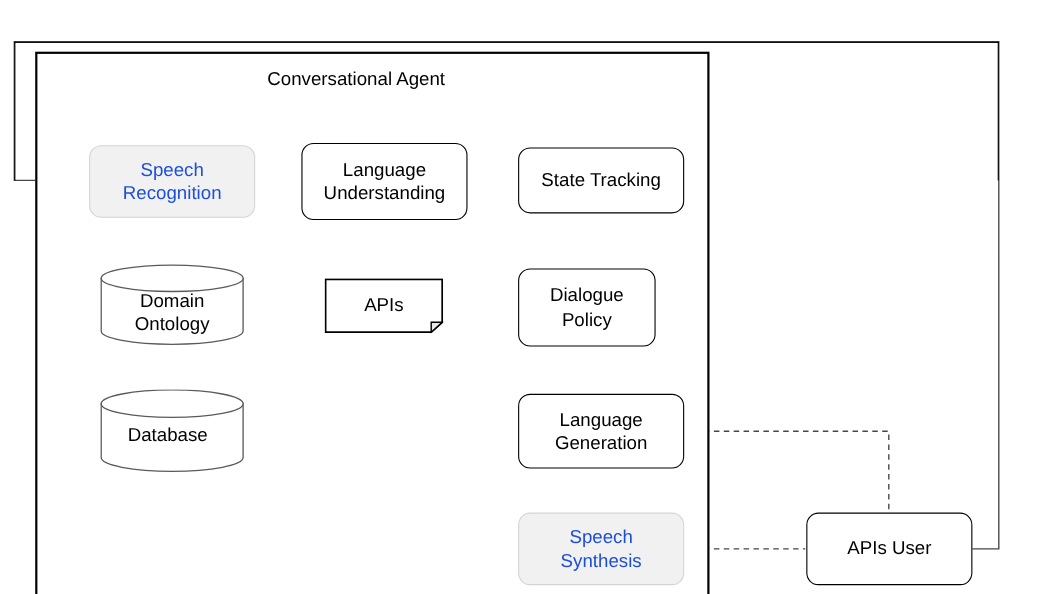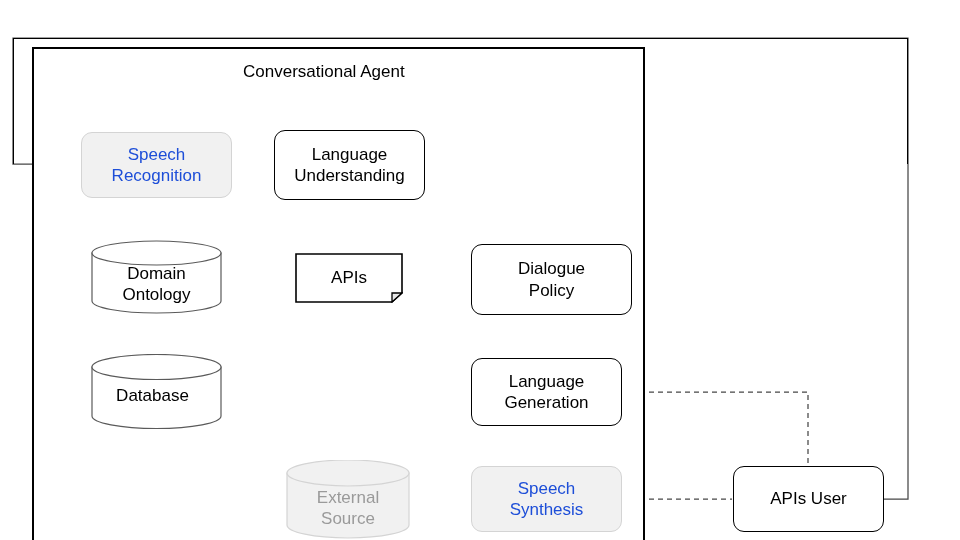--- a/index.html
+++ b/index.html
@@ -149,22 +149,25 @@
   <div class="node rrect muted" style="left:81px; top:99px; width:151px; height:66px;">
     <span class="lbl">Speech
 Recognition</span>
   </div>
 
   <div class="node rrect" style="left:274px; top:97px; width:151px; height:70px;">
     <span class="lbl">Language
 Understanding</span>
   </div>
 
-
-  <div class="node rrect" style="left:471px; top:211px; width:161px; height:71px;">
+  <div class="node rrect" style="left:471px; top:101px; width:151px; height:60px;">
+    <span class="lbl">State Tracking</span>
+  </div>
+
+  <div class="node rrect" style="left:471px; top:211px; width:125px; height:71px;">
     <span class="lbl">Dialogue
 Policy</span>
   </div>
 
   <div class="node rrect" style="left:471px; top:325px; width:151px; height:68px;">
     <span class="lbl">Language
 Generation</span>
   </div>
 
   <div class="node rrect muted" style="left:471px; top:433px; width:151px; height:66px;">
@@ -194,22 +197,14 @@
   </div>
 
   <div class="node cyl" style="left:91px; top:321px; width:123px; height:76px;">
     <svg width="131" height="76" viewBox="0 0 131 76" style="position:absolute;left:0;top:0;">
       <path d="M1,13 L1,62 A64.5,12.5 0 0 0 130,62 L130,13 Z" fill="#ffffff" stroke="#5a5a5a" stroke-width="1.2"></path>
       <ellipse cx="65.5" cy="13" rx="64.5" ry="12.5" fill="#ffffff" stroke="#5a5a5a" stroke-width="1.2"></ellipse>
     </svg>
     <span class="lbl" style="position:relative;top:4px;">Database</span>
   </div>
 
-  <div class="node cyl" style="left:286px; top:427px; width:124px; height:80px; color:#9a9a9a;">
-    <svg width="124" height="80" viewBox="0 0 124 80" style="position:absolute;left:0;top:0;">
-      <path d="M1,13 L1,65 A61,13 0 0 0 123,65 L123,13 Z" fill="#f1f1f1" stroke="#d4d4d4" stroke-width="1.2"></path>
-      <ellipse cx="62" cy="13" rx="61" ry="13" fill="#f1f1f1" stroke="#d4d4d4" stroke-width="1.2"></ellipse>
-    </svg>
-    <span class="lbl" style="position:relative;top:8px;">External
-Source</span>
-  </div>
 
 </div>
 
 </body></html>

